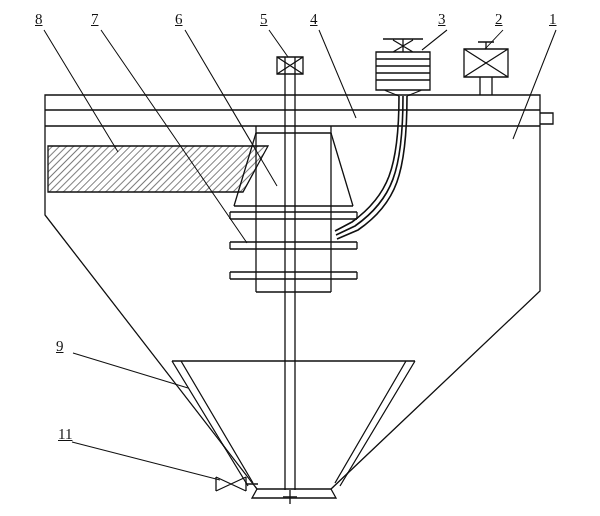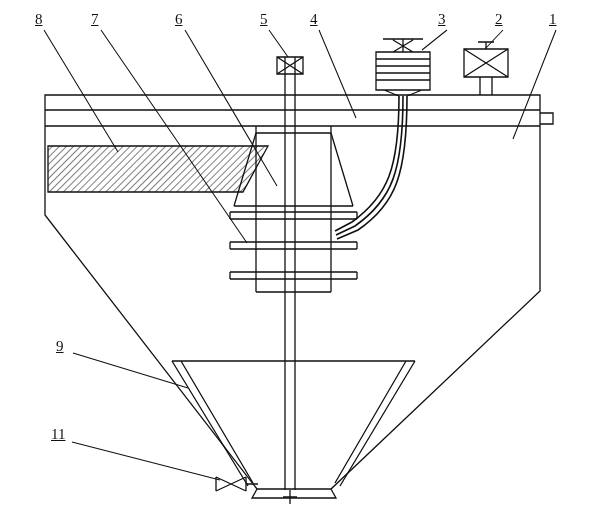--- a/index.html
+++ b/index.html
@@ -95,15 +95,15 @@
 
   <span class="callout" style="left:35px;top:12px">8</span>
   <span class="callout" style="left:91px;top:12px">7</span>
   <span class="callout" style="left:175px;top:12px">6</span>
   <span class="callout" style="left:260px;top:12px">5</span>
   <span class="callout" style="left:310px;top:12px">4</span>
   <span class="callout" style="left:438px;top:12px">3</span>
   <span class="callout" style="left:495px;top:12px">2</span>
   <span class="callout" style="left:549px;top:12px">1</span>
   <span class="callout" style="left:56px;top:339px">9</span>
-  <span class="callout" style="left:51px;top:427px">11</span>
+  <span class="callout" style="left:58px;top:427px">11</span>
 
 </div>
 
 </body></html>

